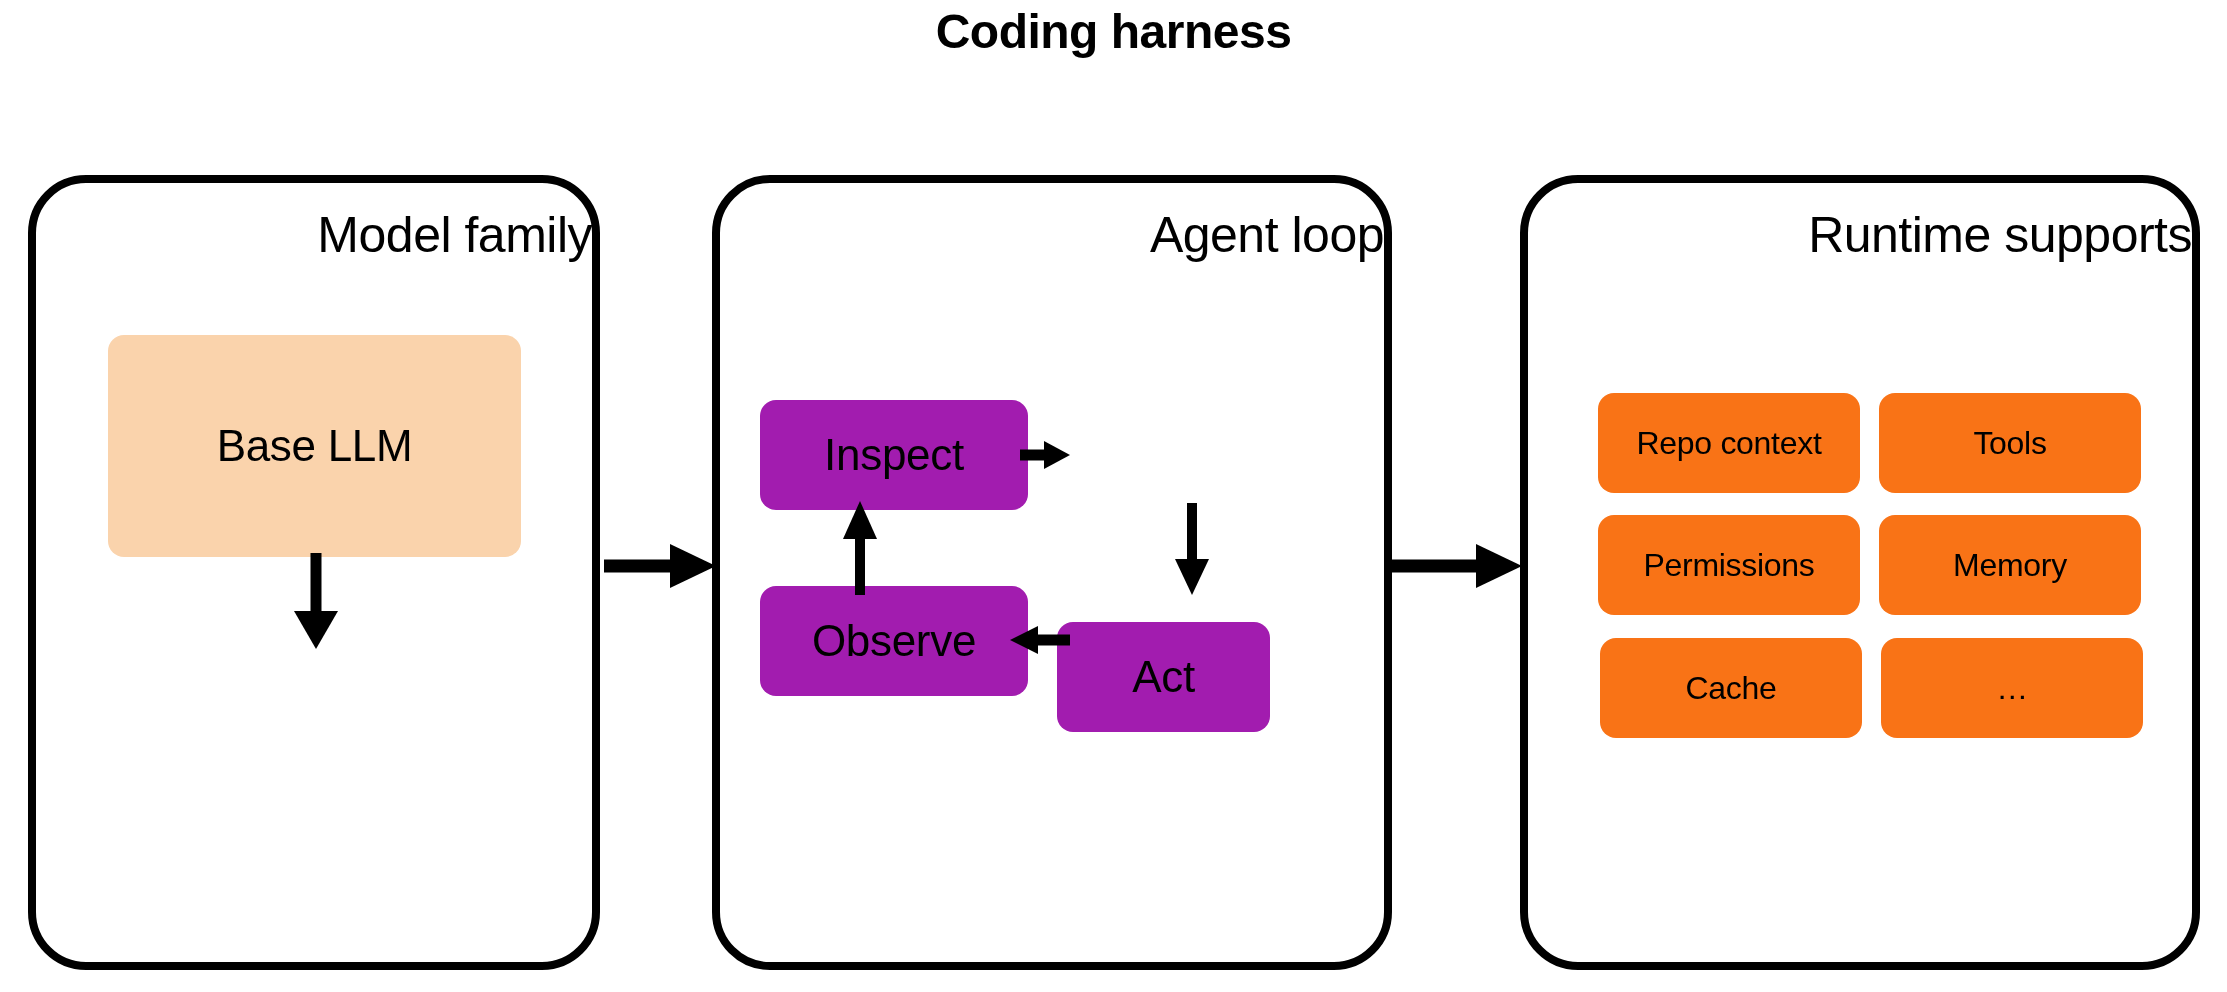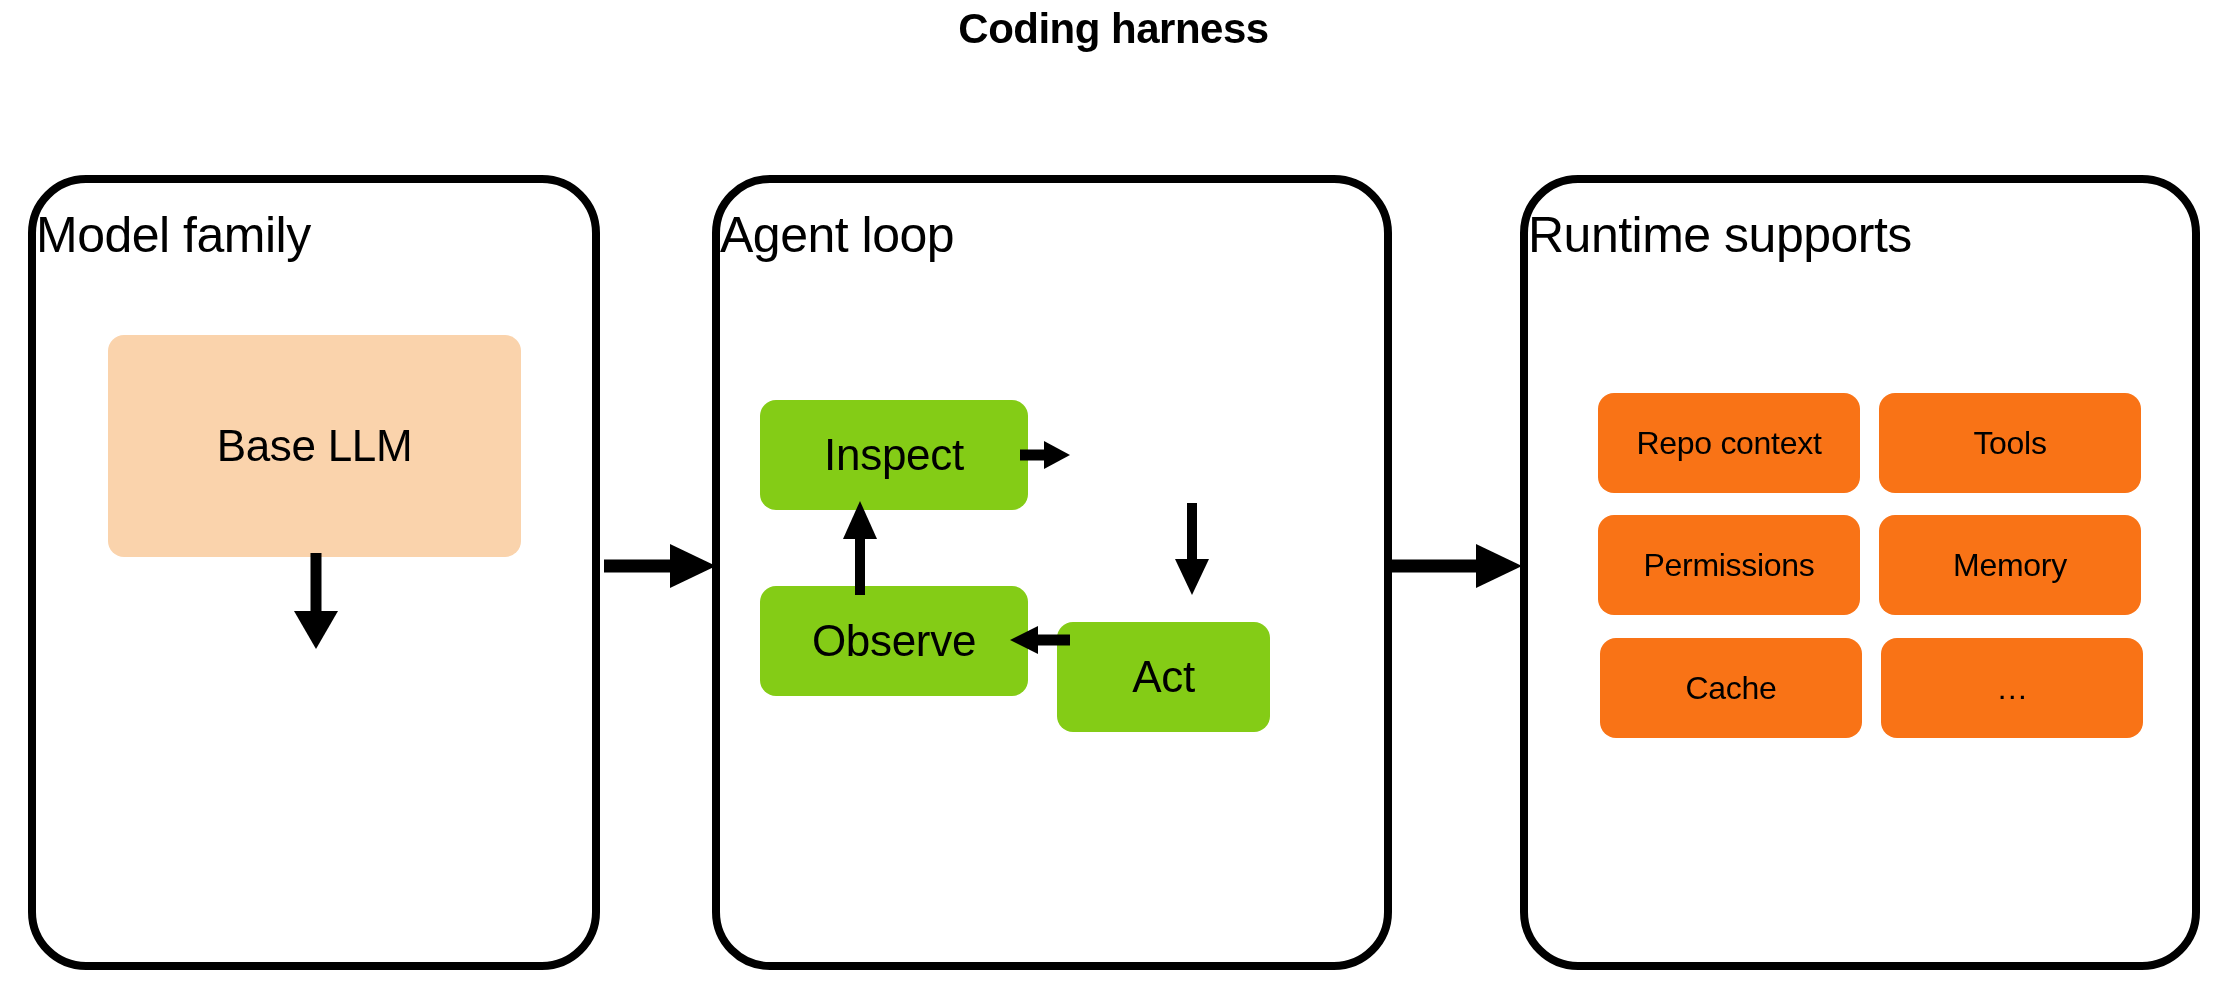--- a/index.html
+++ b/index.html
@@ -22,21 +22,21 @@
     height: 992px;
   }
 
   
   .page-title {
     position: absolute;
     top: 6px;
     left: 0;
     width: 2227px;
     text-align: center;
-    font-size: 42px;
+    font-size: 48px;
     font-weight: bold;
     letter-spacing: -0.5px;
     line-height: 1.1;
   }
 
   
   .panel {
     position: absolute;
     border: 8px solid #000000;
     border-radius: 58px;
@@ -45,21 +45,21 @@
   }
   #panel-model-family { left: 28px;   top: 175px; width: 572px; height: 795px; }
   #panel-agent-loop   { left: 712px;  top: 175px; width: 680px; height: 795px; }
   #panel-runtime      { left: 1520px; top: 175px; width: 680px; height: 795px; }
 
   .panel-title {
     position: absolute;
     top: 24px;
     left: 0;
     width: 100%;
-    text-align: left;
+    text-align: right;
     font-size: 50px;
     font-weight: 400;
     line-height: 1.15;
     letter-spacing: -0.5px;
   }
 
   
   .node {
     position: absolute;
     display: flex;
@@ -68,21 +68,21 @@
     text-align: center;
     border-radius: 16px;
     font-size: 44px;
     font-weight: 400;
     line-height: 1.15;
     letter-spacing: -0.3px;
     box-sizing: border-box;
     padding: 4px 13px;
   }
   .node.peach    { background: #FAD3AC; }
-  .node.blue     { background: #84cc16; }
+  .node.blue     { background: #a21caf; }
   .node.lavender { background: #f97316; font-size: 32px; }
 
   
   #node-base-llm        { left: 72px; top: 152px; width: 413px; height: 222px; }
   #node-reasoning-model { left: 72px; top: 464px; width: 413px; height: 248px; }
 
   
   #node-inspect { left: 40px;  top: 217px; width: 268px; height: 110px; }
   #node-choose  { left: 337px; top: 217px; width: 268px; height: 110px; }
   #node-observe { left: 40px;  top: 403px; width: 268px; height: 110px; }

